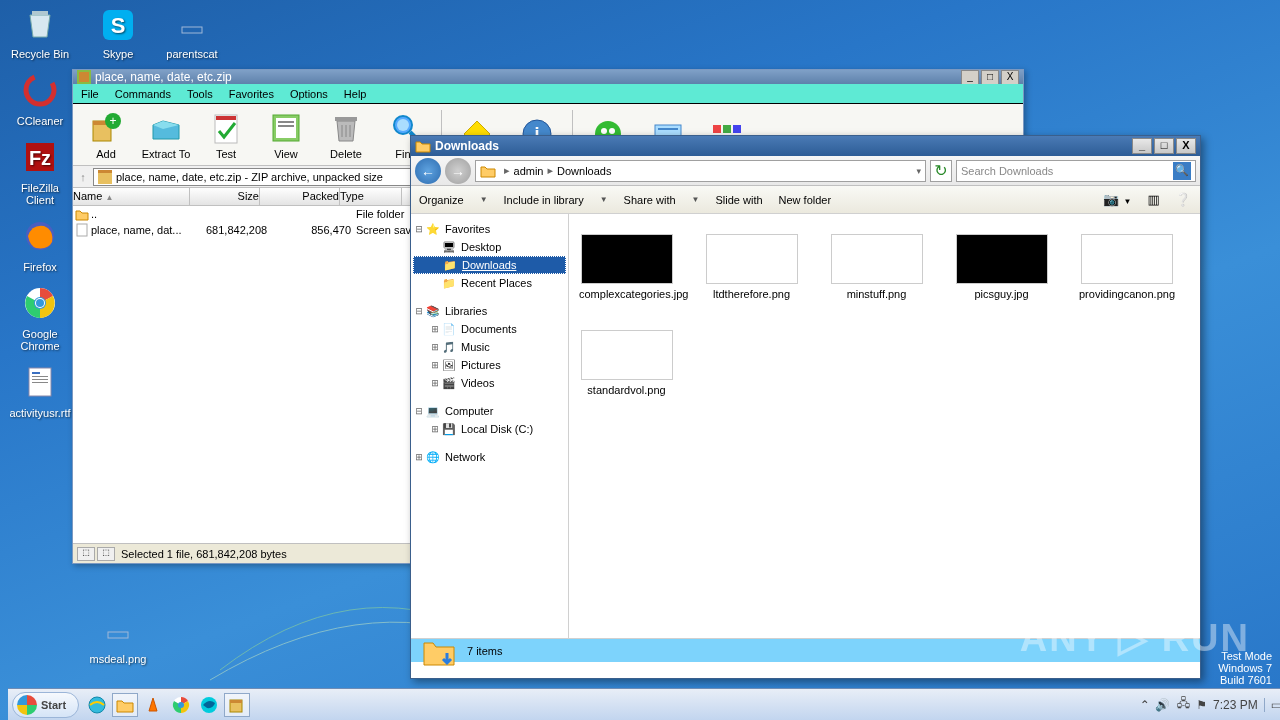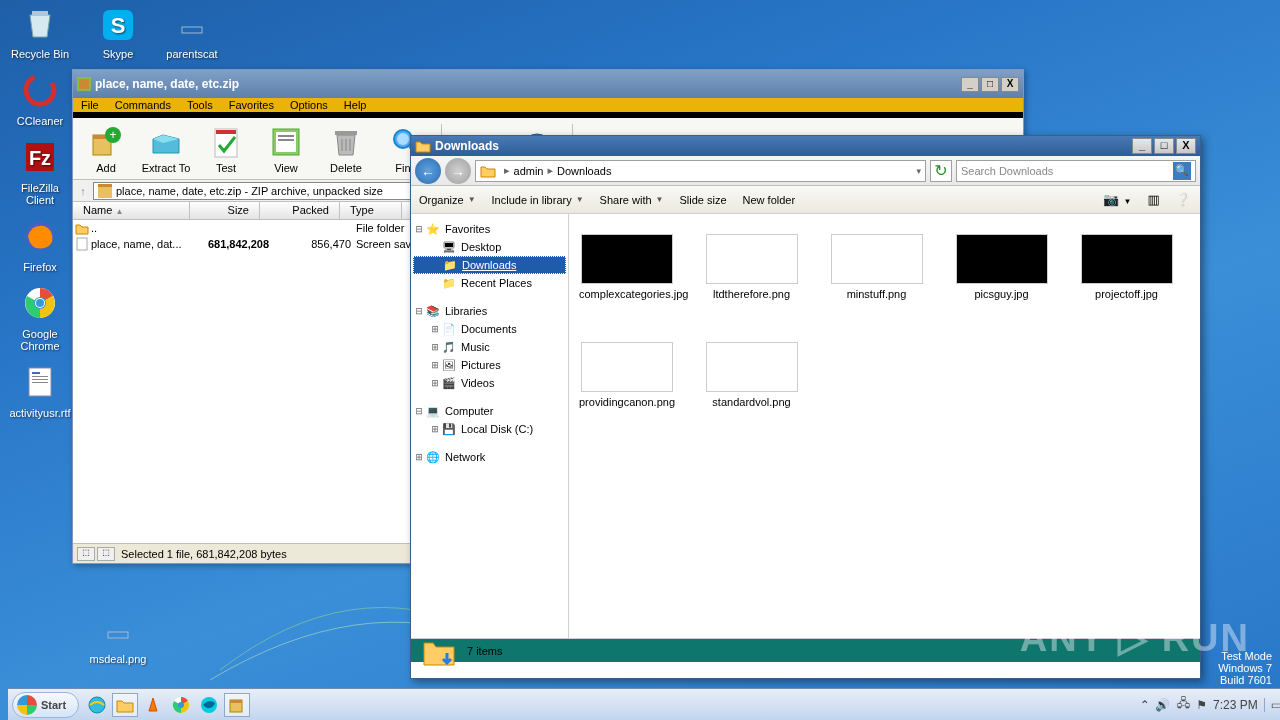--- a/index.html
+++ b/index.html
@@ -5,75 +5,75 @@
 * { box-sizing: border-box; margin: 0; padding: 0; font-family: "Segoe UI", Tahoma, sans-serif; }
 body { width: 1280px; height: 720px; overflow: hidden; position: relative; background: linear-gradient(160deg, #1e5fa8 0%, #2876c8 30%, #3a8fd8 60%, #2876c8 100%); }
 .desktop-swirl { position: absolute; left: 200px; top: 550px; width: 500px; height: 150px; pointer-events: none; opacity: 0.5; }
 .desktop-swirl svg { width: 100%; height: 100%; }
 .desktop-icons { position: absolute; left: 8px; top: 5px; }
 .dicon { width: 64px; text-align: center; color: #fff; font-size: 11px; text-shadow: 1px 1px 2px rgba(0,0,0,0.6); margin-bottom: 12px; cursor: pointer; }
 .dicon .ico { width: 40px; height: 40px; margin: 0 auto 3px; display: flex; align-items: flex-start; justify-content: center; }
 .dicon2 { position: absolute; width: 64px; text-align: center; color: #fff; font-size: 11px; text-shadow: 1px 1px 2px rgba(0,0,0,0.6); cursor: pointer; }
 .dicon2 .ico { width: 40px; height: 40px; margin: 0 auto 3px; display: flex; align-items: center; justify-content: center; }
 .window { position: absolute; background: #ece9d8; border: 1px solid #7b99c2; box-shadow: 2px 2px 6px rgba(0,0,0,0.3); }
-.titlebar { height: 28px; background: linear-gradient(#7fa0c7,#5e81ab); display: flex; align-items: center; color: #fff; font-size: 12px; padding: 0 4px; font-weight: bold; }
+.titlebar { height: 14px; background: linear-gradient(#7fa0c7,#5e81ab); display: flex; align-items: center; color: #fff; font-size: 12px; padding: 0 4px; }
 .titlebar .ticon { width: 14px; height: 14px; margin-right: 4px; }
 .titlebar .spacer { flex: 1; }
 .titlebar .wbtn { width: 18px; height: 15px; background: #d4d0c8; border: 1px solid #888; margin-left: 2px; font-size: 10px; line-height: 12px; text-align: center; color: #000; cursor: pointer; }
-.menubar { height: 20px; background: #eab308; display: flex; align-items: center; font-size: 11px; border-bottom: 6px solid #000000; }
+.menubar { height: 20px; background: #5eead4; display: flex; align-items: center; font-size: 11px; border-bottom: 1px solid #000000; }
 .menubar span { padding: 0 8px; cursor: pointer; }
 .toolbar { height: 62px; background: #f7f7f3; display: flex; align-items: center; border-bottom: 1px solid #c0c0c0; padding: 2px 4px; gap: 2px; }
 .tbtn { width: 58px; text-align: center; font-size: 11px; cursor: pointer; }
 .tbtn .tico { width: 36px; height: 36px; margin: 0 auto 2px; display: flex; align-items: center; justify-content: center; }
 .pathbar { height: 22px; background: #f0f0f0; display: flex; align-items: center; border-bottom: 1px solid #c0c0c0; font-size: 11px; }
 .pathbar .up { width: 20px; text-align: center; color: #888; cursor: pointer; }
 .pathbar .pathbox { flex: 1; background: #fff; border: 1px solid #888; height: 18px; display: flex; align-items: center; padding: 0 4px; }
 .pathbar .pathbox .ico { width: 14px; height: 14px; margin-right: 4px; }
 .filelist { background: #fff; flex: 1; font-size: 11px; }
 .fheaders { height: 18px; background: linear-gradient(#fefefe,#e4e4e4); display: flex; border-bottom: 1px solid #c0c0c0; }
-.fheaders div { border-right: 1px solid #c0c0c0; padding: 2px 10px; }
+.fheaders div { border-right: 1px solid #c0c0c0; padding: 2px 0; }
 .frow { height: 16px; display: flex; align-items: center; }
 .frow .ficon { width: 14px; height: 14px; margin: 0 2px; }
 .frow .c1 { width: 115px; overflow: hidden; white-space: nowrap; }
-.frow .c2 { width: 70px; text-align: center; padding-right: 5px; font-weight: bold; }
+.frow .c2 { width: 70px; text-align: left; padding-right: 5px; }
 .frow .c3 { width: 80px; text-align: right; padding-right: 5px; }
 .frow .c4 { width: 60px; overflow: hidden; white-space: nowrap; }
 .statusbar { height: 20px; background: #ece9d8; border-top: 1px solid #c0c0c0; display: flex; align-items: center; font-size: 11px; padding: 0 4px; }
 .statusbar .smicon { width: 18px; height: 14px; border: 1px solid #aaa; margin-right: 2px; background: #f0f0f0; font-size: 8px; text-align: center; }
 
 .explorer { position: absolute; background: #fff; border: 1px solid #3a5f8c; box-shadow: 3px 3px 8px rgba(0,0,0,0.4); }
 .explorer .etitle { height: 20px; background: linear-gradient(#4a7ab5,#2d5c96); display: flex; align-items: center; color: #fff; font-size: 12px; padding: 0 4px; font-weight: bold; }
 .explorer .etitle .spacer { flex: 1; }
 .explorer .etitle .wbtn { width: 20px; height: 16px; background: linear-gradient(#e8e8e8,#c8c8c8); border: 1px solid #888; margin-left: 2px; font-size: 11px; line-height: 13px; text-align: center; color: #000; cursor: pointer; }
 .navrow { height: 30px; background: linear-gradient(#f6f6f6,#e8e8e8); display: flex; align-items: center; border-bottom: 1px solid #c0c0c0; padding: 0 4px; gap: 4px; }
 .navbtn { width: 26px; height: 26px; border-radius: 13px; background: radial-gradient(#5fa3e0,#2d6cb0); display: flex; align-items: center; justify-content: center; color: #fff; font-size: 14px; cursor: pointer; }
 .navbtn.disabled { background: radial-gradient(#d0d0d0,#a0a0a0); }
 .breadcrumb { flex: 1; height: 22px; background: #fff; border: 1px solid #a0a0a0; display: flex; align-items: center; font-size: 11px; padding: 0 4px; }
 .breadcrumb .bico { width: 16px; height: 16px; margin-right: 4px; }
 .breadcrumb .sep { padding: 0 4px; color: #666; }
 .refresh { width: 22px; height: 22px; border: 1px solid #a0a0a0; background: #fff; display: flex; align-items: center; justify-content: center; color: #2a8a2a; cursor: pointer; }
 .searchbox { width: 240px; height: 22px; background: #fff; border: 1px solid #a0a0a0; display: flex; align-items: center; font-size: 11px; color: #888; padding: 0 4px; }
 .searchbox .sbtn { margin-left: auto; width: 18px; height: 18px; background: #3a7dc5; display: flex; align-items: center; justify-content: center; color: #fff; font-size: 11px; }
 .cmdrow { height: 28px; background: linear-gradient(#f9f9f5,#ebe9de); display: flex; align-items: center; border-bottom: 1px solid #d0d0d0; font-size: 11px; padding: 0 8px; gap: 16px; }
-.cmdrow .cmd { display: flex; align-items: center; gap: 4px; cursor: pointer; }
+.cmdrow .cmd { display: flex; align-items: center; gap: 16px; cursor: pointer; }
 .cmdrow .dd { font-size: 8px; color: #555; }
 .cmdrow .spacer { flex: 1; }
 .cmdrow .iconbtn { cursor: pointer; font-size: 13px; }
 .ebody { display: flex; height: 424px; }
 .navpane { width: 158px; background: #fff; border-right: 1px solid #d0d0d0; font-size: 11px; padding: 6px 2px; }
 .navitem { display: flex; align-items: center; height: 18px; cursor: pointer; }
 .navitem .exp { width: 12px; text-align: center; font-size: 9px; color: #666; }
 .navitem .nico { width: 16px; height: 16px; margin-right: 4px; display: flex; align-items: center; justify-content: center; }
 .navitem.selected { background: #1e5ba8; color: #fff; border: 1px dotted #fff; }
 .navgroup { margin-bottom: 10px; }
-.filespane { flex: 1; background: #fff; padding: 20px 10px; display: flex; flex-wrap: wrap; align-content: flex-start; gap: 42px 30px; }
+.filespane { flex: 1; background: #fff; padding: 20px 10px; display: flex; flex-wrap: wrap; align-content: flex-start; gap: 30px 30px; }
 .thumb { width: 95px; text-align: center; font-size: 11px; cursor: pointer; }
 .thumb .timg { width: 92px; height: 50px; border: 1px solid #ccc; margin: 0 auto 4px; background: #fff; }
 .thumb .timg.dark { background: #000; }
-.estatusbar { height: 24px; background: #0f766e; border-top: 1px solid #d0d0d0; display: flex; align-items: center; font-size: 11px; padding: 0 10px; }
+.estatusbar { height: 24px; background: #7dd3fc; border-top: 1px solid #d0d0d0; display: flex; align-items: center; font-size: 11px; padding: 0 10px; }
 .estatusbar .bigicon { width: 36px; height: 36px; margin-right: 10px; }
 
 .taskbar { position: absolute; left: 8px; bottom: 0; width: 100%; height: 32px; background: linear-gradient(#e8eef7,#c2d5ef); border-top: 1px solid #6e8cb5; display: flex; align-items: center; font-size: 11px; }
 .startbtn { height: 26px; padding: 0 12px 0 4px; background: linear-gradient(#f6f9fd,#d5e4f7); border: 1px solid #9bb5d8; border-radius: 13px; margin: 0 4px; display: flex; align-items: center; cursor: pointer; font-weight: bold; color: #444; }
 .startbtn .orb { width: 20px; height: 20px; border-radius: 10px; background: conic-gradient(#e74c3c 0 90deg,#2ecc71 90deg 180deg,#f1c40f 180deg 270deg,#3498db 270deg 360deg); margin-right: 4px; }
 .taskico { width: 26px; height: 24px; margin: 0 1px; border: 1px solid transparent; display: flex; align-items: center; justify-content: center; cursor: pointer; }
 .taskico.active { background: rgba(255,255,255,0.5); border: 1px solid #8fa8c9; }
 .tray { margin-left: auto; display: flex; align-items: center; padding: 0 6px; gap: 6px; }
 .tray .tico { cursor: pointer; font-size: 12px; color: #444; }
 .watermark { position: absolute; right: 8px; bottom: 34px; text-align: right; color: #fff; font-size: 11px; }
@@ -344,21 +344,21 @@
       </div>
     <div class="cmd">
         <span>Include in library</span>
         <span class="dd">▼</span>
       </div>
     <div class="cmd">
         <span>Share with</span>
         <span class="dd">▼</span>
       </div>
     <div class="cmd">
-        <span>Slide size</span>
+        <span>Slide with</span>
       </div>
     <div class="cmd">
         <span>New folder</span>
       </div>
     <div class="spacer"></div>
     <div class="iconbtn">📷 <span style="font-size:8px">▼</span></div>
     <div class="iconbtn">▥</div>
     <div class="iconbtn" style="color:#2a7de0">❔</div>
   </div>
   <div class="ebody">
@@ -427,21 +427,20 @@
             <div class="nico">🌐</div>
             <span>Network</span>
           </div>
       </div>
     </div>
     <div class="filespane">
       <div class="thumb"><div class="timg dark"></div><span>complexcategories.jpg</span></div>
       <div class="thumb"><div class="timg"></div><span>ltdtherefore.png</span></div>
       <div class="thumb"><div class="timg"></div><span>minstuff.png</span></div>
       <div class="thumb"><div class="timg dark"></div><span>picsguy.jpg</span></div>
-      <div class="thumb"><div class="timg dark"></div><span>projectoff.jpg</span></div>
       <div class="thumb"><div class="timg"></div><span>providingcanon.png</span></div>
       <div class="thumb"><div class="timg"></div><span>standardvol.png</span></div>
     </div>
   </div>
   <div class="estatusbar">
     <div class="bigicon"><svg width="36" height="36">
           <path d="M3 10 L12 10 L15 14 L33 14 L33 32 L3 32 Z" fill="#fc6" stroke="#c80"></path>
           <path d="M26 20 L26 30 M22 26 L26 30 L30 26" stroke="#2a7de0" stroke-width="3" fill="none"></path>
         </svg></div>
     <span>7 items</span>

